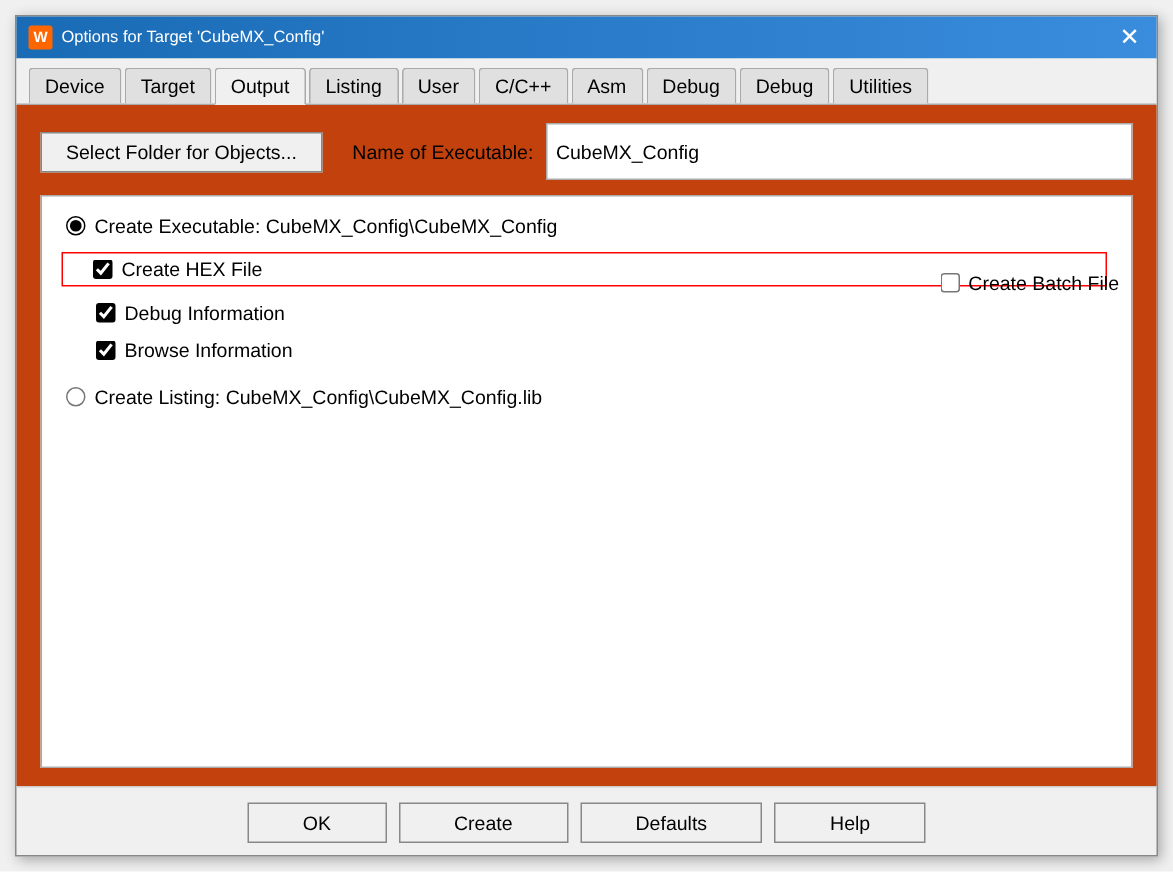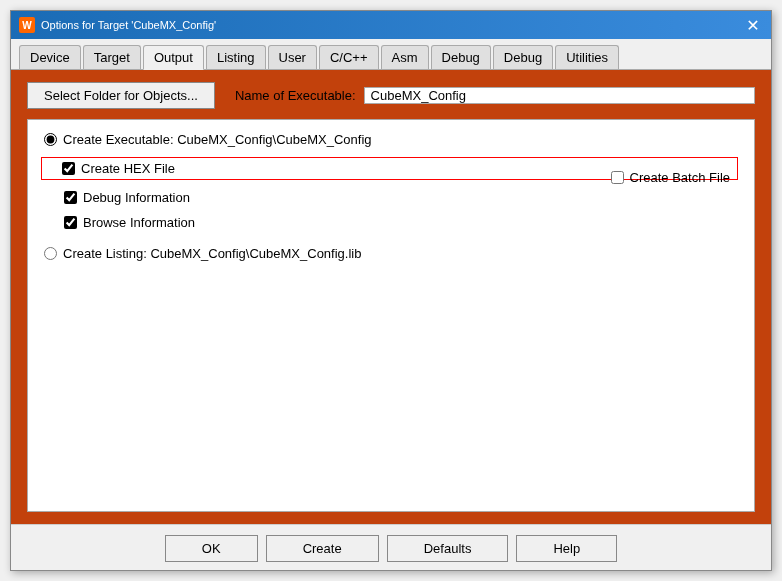--- a/index.html
+++ b/index.html
@@ -139,21 +139,21 @@
       white-space: nowrap;
       font-size: 13px;
     }
 
     .name-input {
       flex: 1;
       padding: 3px 6px;
       border: 1px solid #aaa;
       background: white;
       font-size: 13px;
-      height: 17px;
+      height: 38px;
     }
 
     .main-box {
       border: 1px solid #aaa;
       background: white;
       padding: 12px 16px;
       flex: 1;
       display: flex;
       flex-direction: column;
       gap: 10px;
@@ -184,21 +184,21 @@
     }
 
     .checkbox-row.highlighted {
       border: 1.5px solid red;
       padding: 3px 3px 3px 20px;
       margin-left: -3px;
     }
 
     .create-batch-area {
       position: absolute;
-      right: 24px;
+      right: 8px;
       top: 50px;
       display: flex;
       align-items: center;
       gap: 6px;
     }
 
     .bottom-row {
       display: flex;
       justify-content: center;
       align-items: center;

